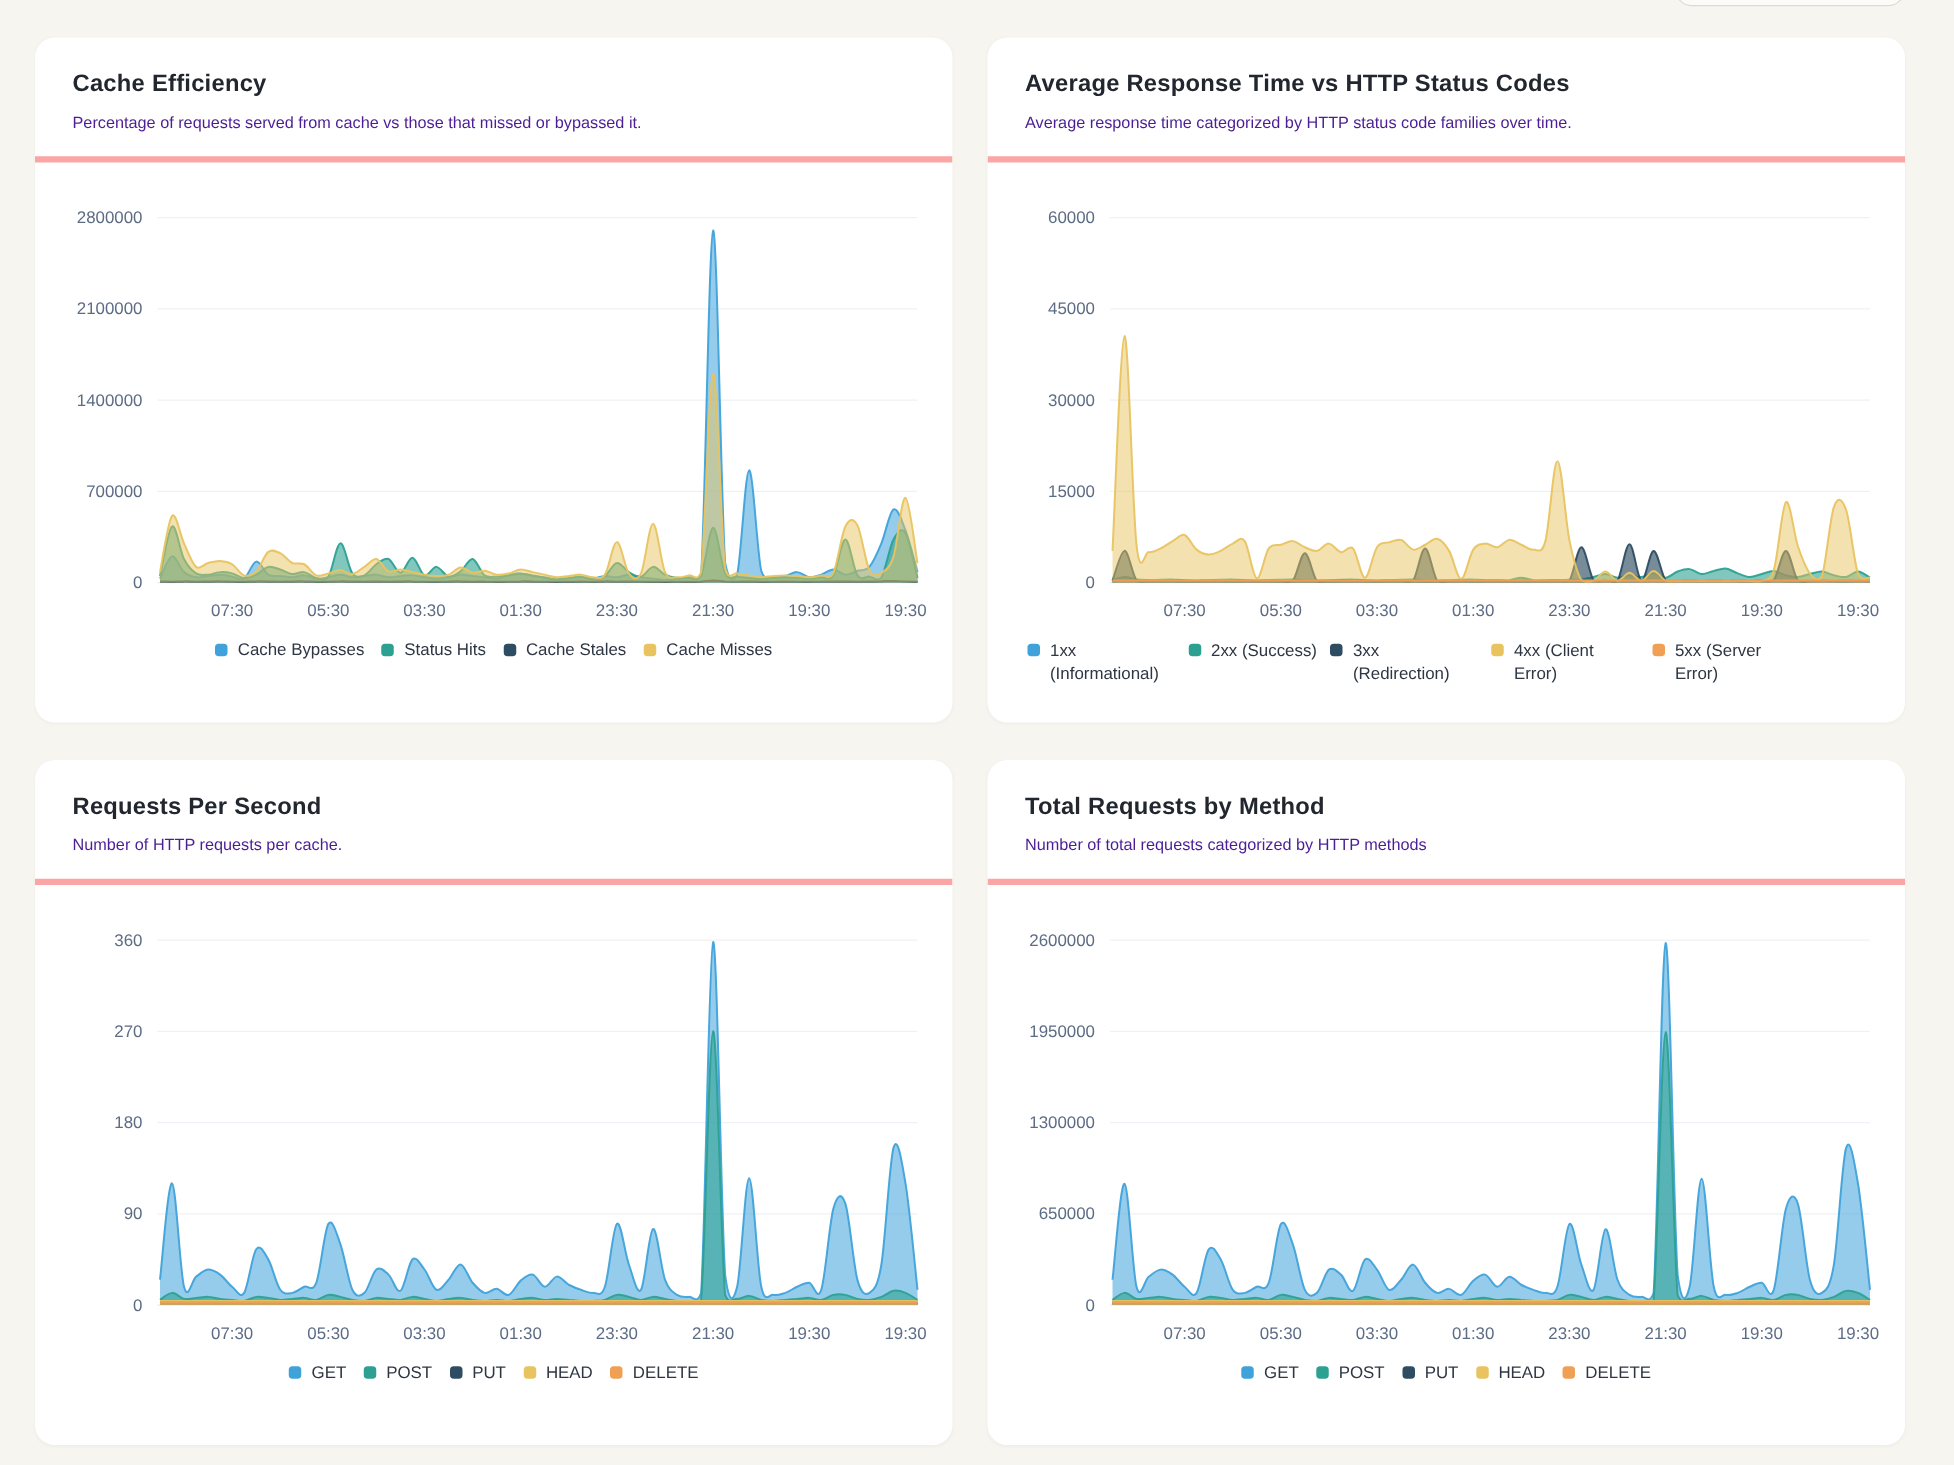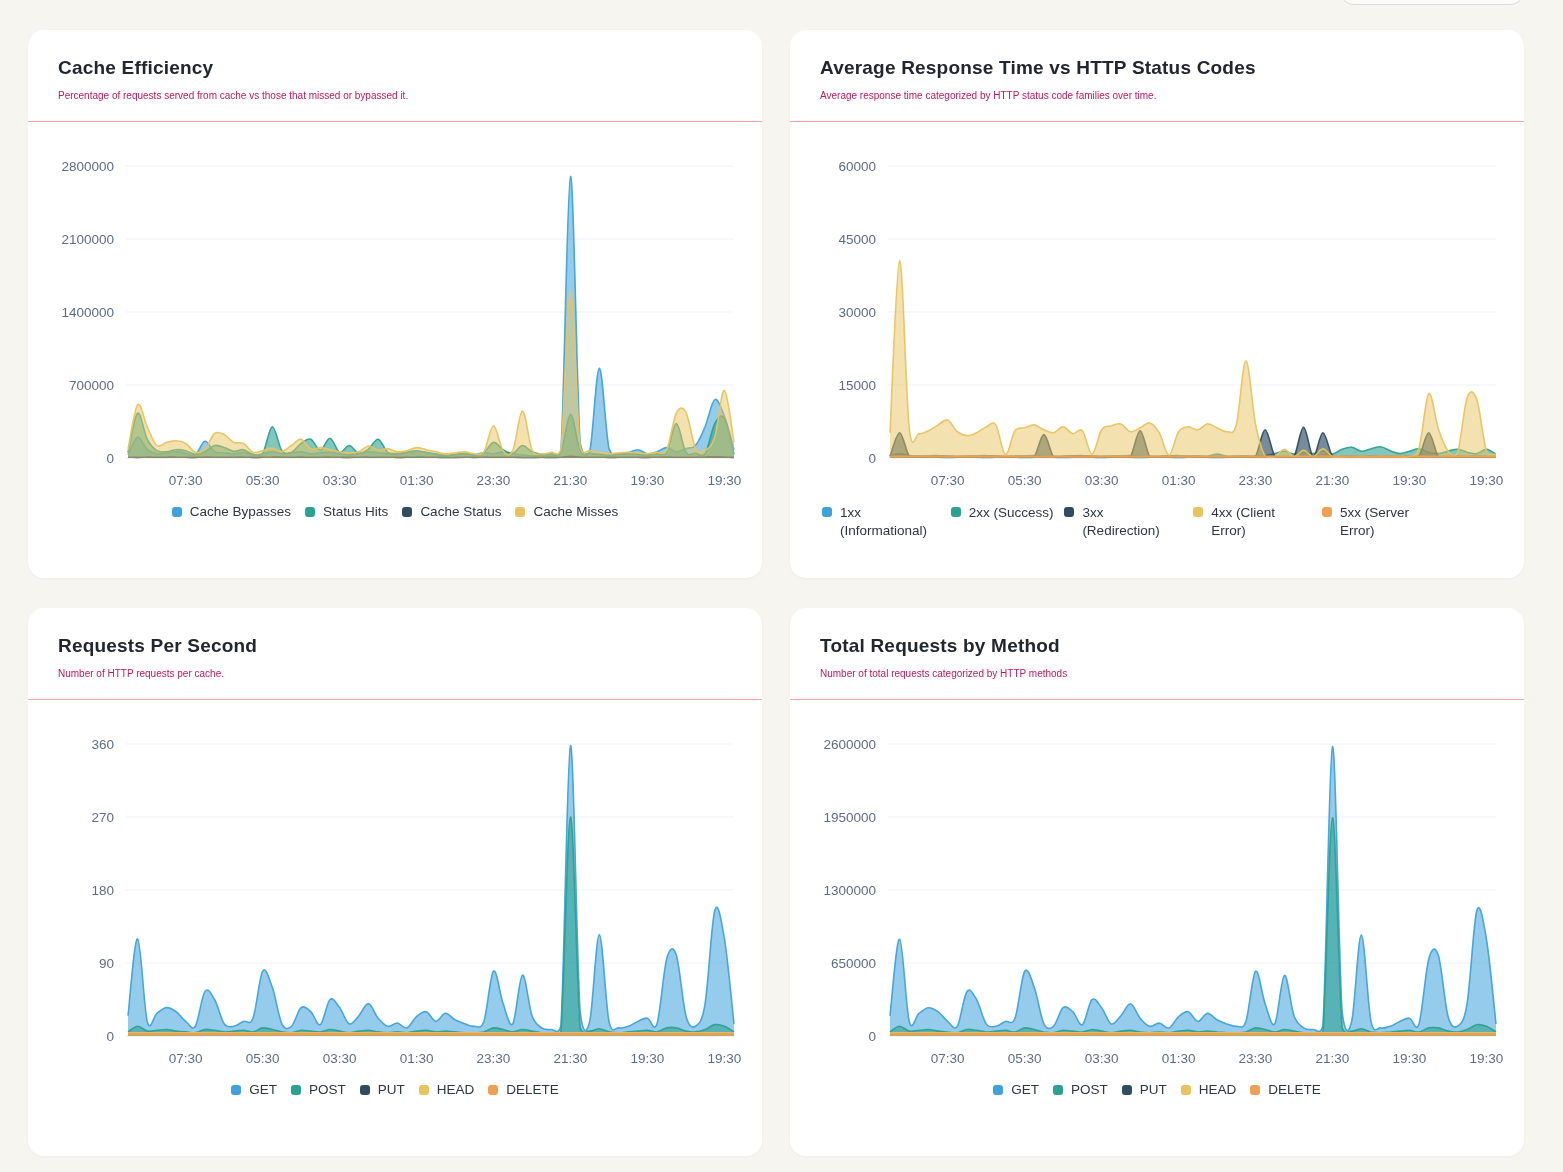--- a/index.html
+++ b/index.html
@@ -28,33 +28,33 @@
   }
   .card {
     background:#ffffff;
     border-radius:16px;
     height:548px;
     box-shadow:0 1px 3px rgba(60,60,50,.04);
     overflow:hidden;
   }
   .card header {
     padding:27px 30px 20px 30px;
-    border-bottom:1px solid #fca5a5;
+    border-bottom:5px solid #fca5a5;
   }
   .card h2 {
     margin:0;
     font-size:19px;
     font-weight:bold;
     color:#21262f;
     letter-spacing:.2px;
   }
   .card p.sub {
     margin:11px 0 0 0;
-    font-size:10px;
-    color:#be185d;
+    font-size:13px;
+    color:#4c1d95;
   }
   .chart-wrap { padding:6px 0 0 0; }
   svg.chart { display:block; width:734px; height:372px; }
   svg.chart text.tick {
     font-family:"Liberation Sans", sans-serif;
     font-size:13.5px;
     fill:#5d6c85;
   }
   .legend {
     display:flex;
@@ -120,21 +120,21 @@
             <div class="legend-item">
               <span class="swatch" style="background: rgb(63, 162, 218);"></span>
               <span class="legend-label">Cache Bypasses</span>
             </div>
             <div class="legend-item">
               <span class="swatch" style="background: rgb(45, 161, 145);"></span>
               <span class="legend-label">Status Hits</span>
             </div>
             <div class="legend-item">
               <span class="swatch" style="background: rgb(46, 77, 98);"></span>
-              <span class="legend-label">Cache Status</span>
+              <span class="legend-label">Cache Stales</span>
             </div>
             <div class="legend-item">
               <span class="swatch" style="background: rgb(232, 195, 95);"></span>
               <span class="legend-label">Cache Misses</span>
             </div>
           </div>
       </div>
     </section>
 
     <section class="card">

